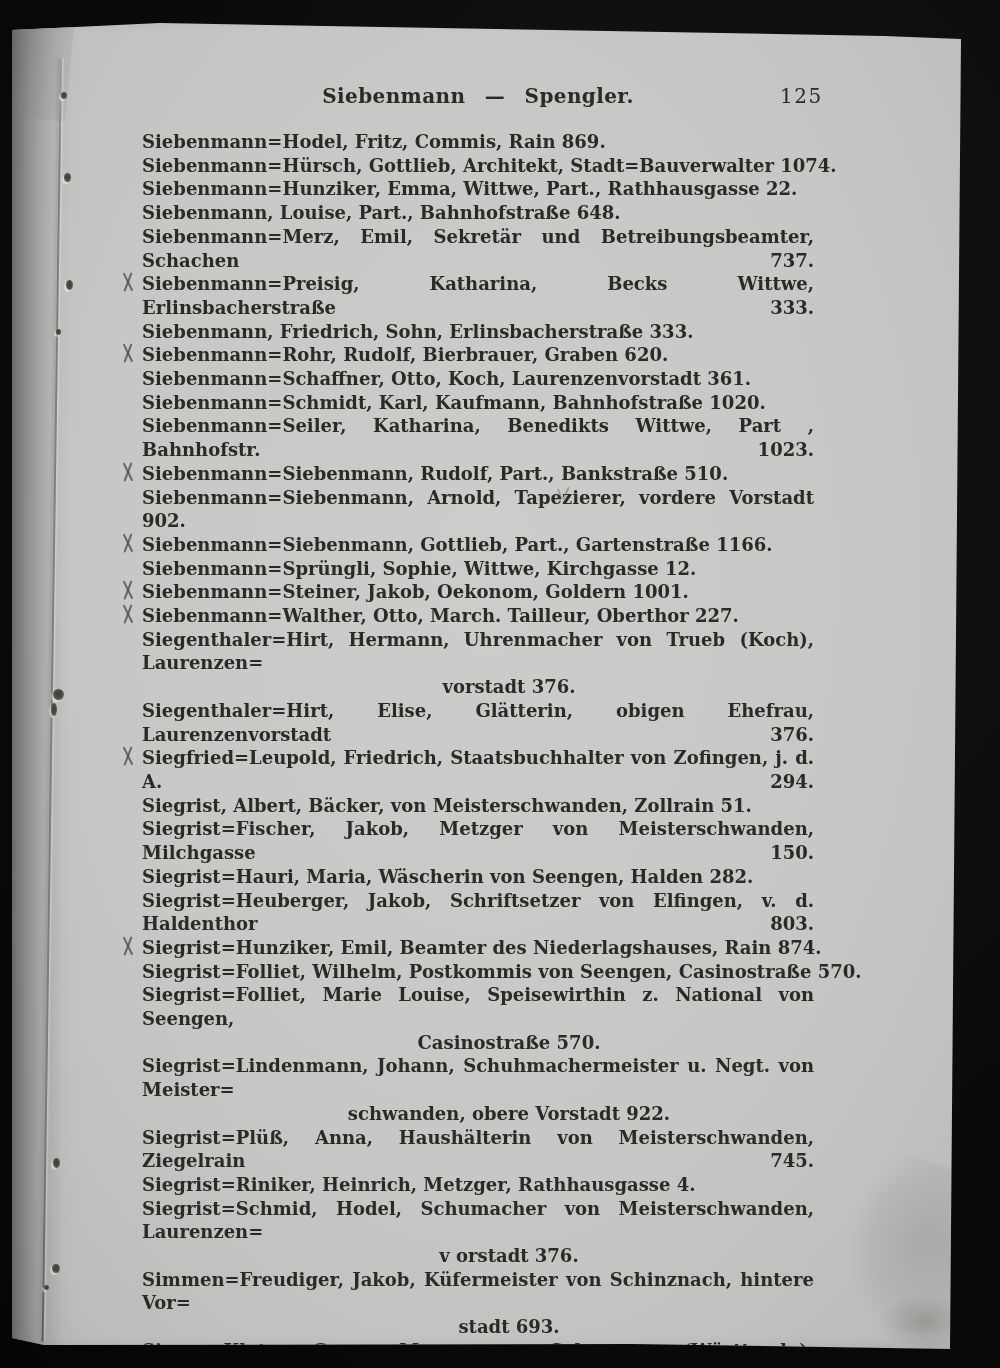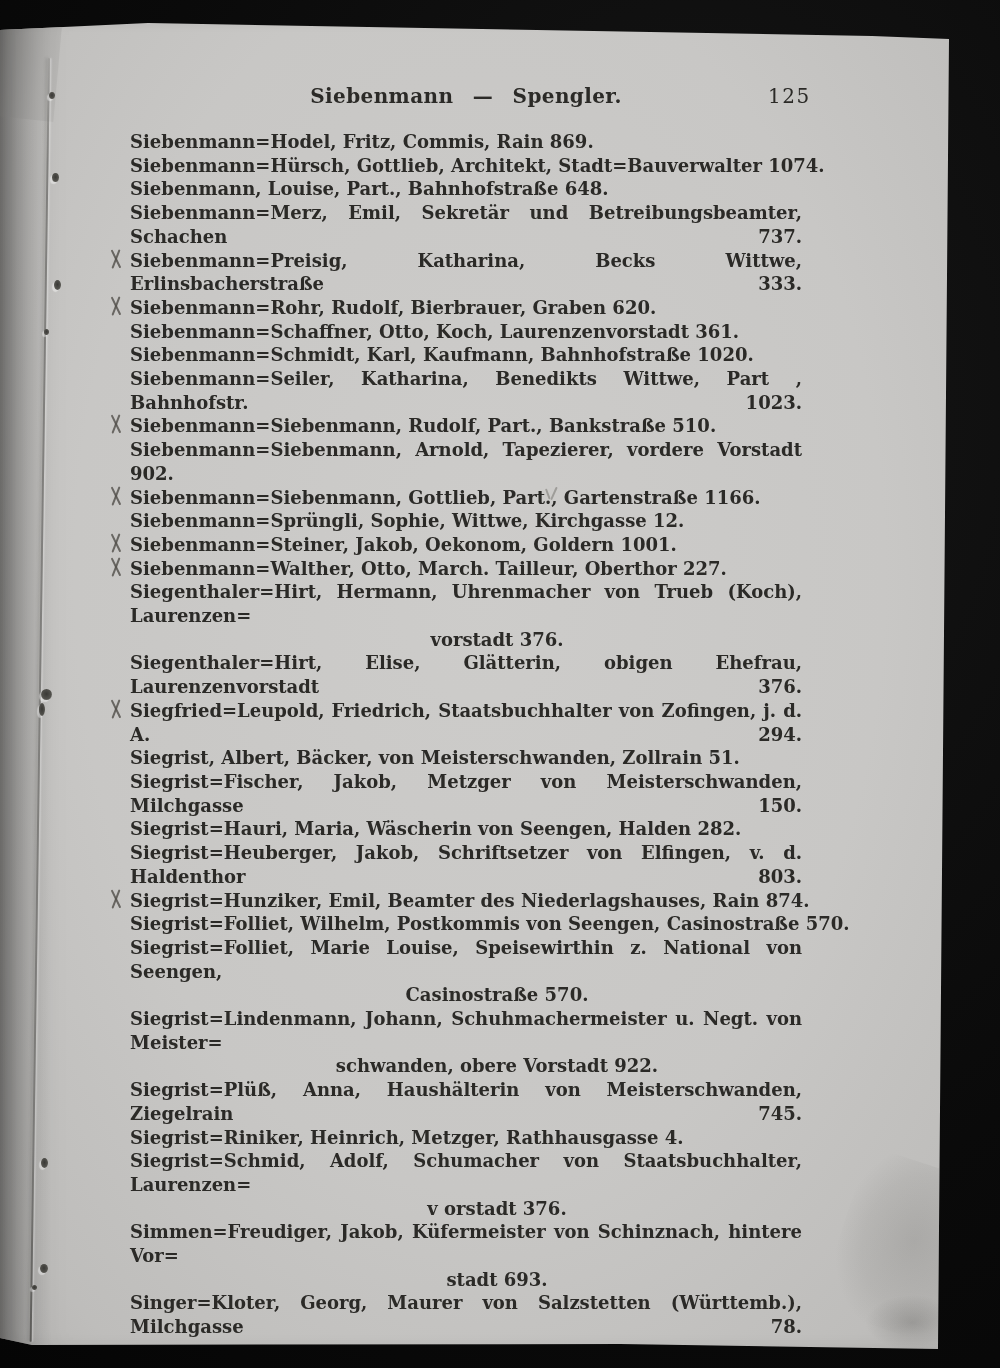--- a/index.html
+++ b/index.html
@@ -14,20 +14,21 @@
     width: 1000px; height: 1368px;
     background:
       radial-gradient(ellipse at 70% 30%, #161616 0%, #0a0a0a 60%, #050505 100%);
   }
   
   .page {
     position: absolute; inset: 0;
     clip-path: polygon(0 30px, 148px 23px, 872px 36px, 949px 39px, 938px 1349px, 620px 1344px, 32px 1345px, 0 1338px);
     background:
       radial-gradient(ellipse at 48% 42%, #cdccca 0%, #c8c7c5 55%, #bebdbb 85%, #b3b2b0 100%);
+    margin-left: 12px;
   }
   .vignette {
     position: absolute; inset: 0;
     pointer-events: none;
     box-shadow:
       inset 0 16px 26px -12px rgba(0,0,0,0.38),
       inset -20px 0 30px -14px rgba(0,0,0,0.32),
       inset 0 -18px 28px -14px rgba(0,0,0,0.33),
       inset 38px 0 48px -22px rgba(0,0,0,0.28);
   }
@@ -144,28 +145,34 @@
     </div>
 
     <div class="entries" id="entries">
         <div class="entry">
           <div class="line">Siebenmann=Hodel, Fritz, Commis, Rain 869.</div>
         </div>
         <div class="entry">
           <div class="line">Siebenmann=Hürsch, Gottlieb, Architekt, Stadt=Bauverwalter 1074.</div>
         </div>
         <div class="entry">
+          <div class="line">Siebenmann=Hunziker, Emma, Wittwe, Part., Rathhausgasse 22.</div>
+        </div>
+        <div class="entry">
           <div class="line">Siebenmann, Louise, Part., Bahnhofstraße 648.</div>
         </div>
         <div class="entry">
           <div class="line jfull">Siebenmann=Merz, Emil, Sekretär und Betreibungsbeamter, Schachen 737.</div>
         </div>
         <div class="entry">
           <span class="xmark"></span>
           <div class="line jfull">Siebenmann=Preisig, Katharina, Becks Wittwe, Erlinsbacherstraße 333.</div>
+        </div>
+        <div class="entry">
+          <div class="line">Siebenmann, Friedrich, Sohn, Erlinsbacherstraße 333.</div>
         </div>
         <div class="entry">
           <span class="xmark"></span>
           <div class="line">Siebenmann=Rohr, Rudolf, Bierbrauer, Graben 620.</div>
         </div>
         <div class="entry">
           <div class="line">Siebenmann=Schaffner, Otto, Koch, Laurenzenvorstadt 361.</div>
         </div>
         <div class="entry">
           <div class="line">Siebenmann=Schmidt, Karl, Kaufmann, Bahnhofstraße 1020.</div>
@@ -233,21 +240,21 @@
           <div class="line jfull">Siegrist=Lindenmann, Johann, Schuhmachermeister u. Negt. von Meister=</div>
           <div class="line cont">schwanden, obere Vorstadt 922.</div>
         </div>
         <div class="entry">
           <div class="line jfull">Siegrist=Plüß, Anna, Haushälterin von Meisterschwanden, Ziegelrain 745.</div>
         </div>
         <div class="entry">
           <div class="line">Siegrist=Riniker, Heinrich, Metzger, Rathhausgasse 4.</div>
         </div>
         <div class="entry">
-          <div class="line jfull">Siegrist=Schmid, Adolf, Schumacher von Staatsbuchhalter, Laurenzen=</div>
+          <div class="line jfull">Siegrist=Schmid, Hodel, Schumacher von Meisterschwanden, Laurenzen=</div>
           <div class="line cont">v orstadt 376.</div>
         </div>
         <div class="entry">
           <div class="line jfull">Simmen=Freudiger, Jakob, Küfermeister von Schinznach, hintere Vor=</div>
           <div class="line cont">stadt 693.</div>
         </div>
         <div class="entry">
           <div class="line jfull">Singer=Kloter, Georg, Maurer von Salzstetten (Württemb.), Milchgasse 78.</div>
         </div>
       </div>

